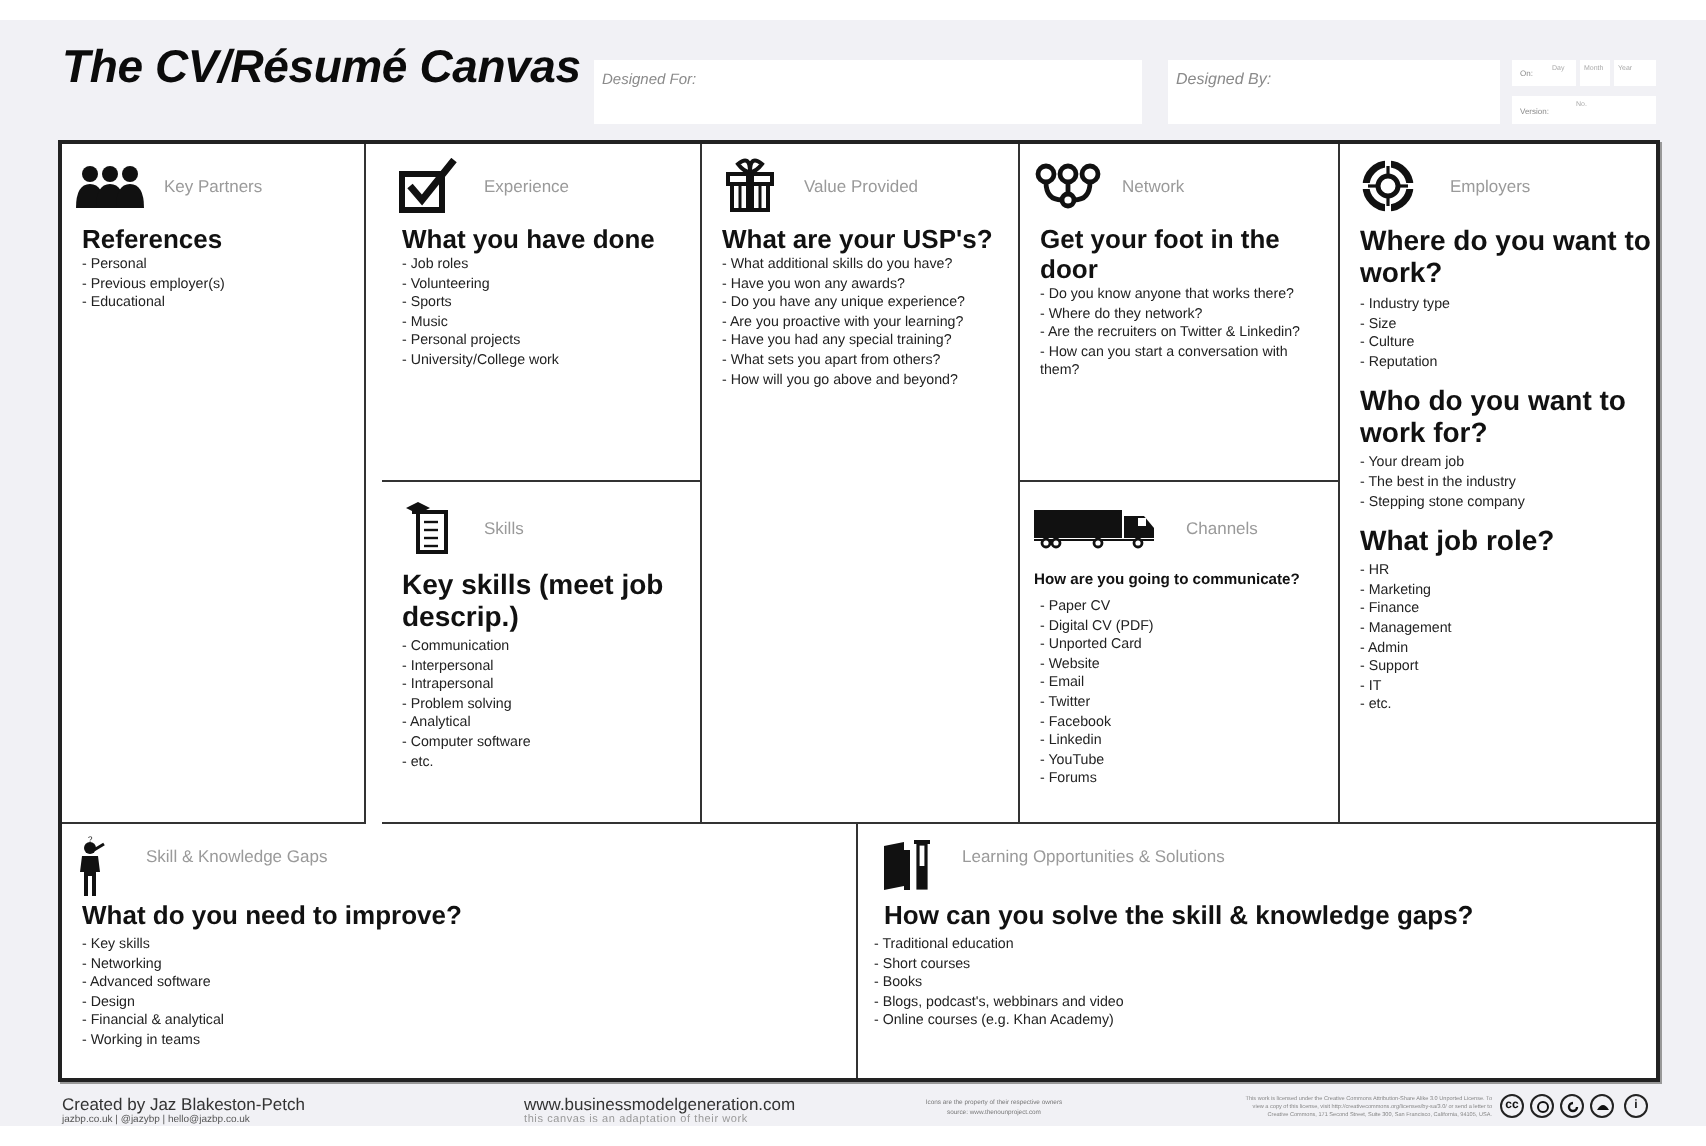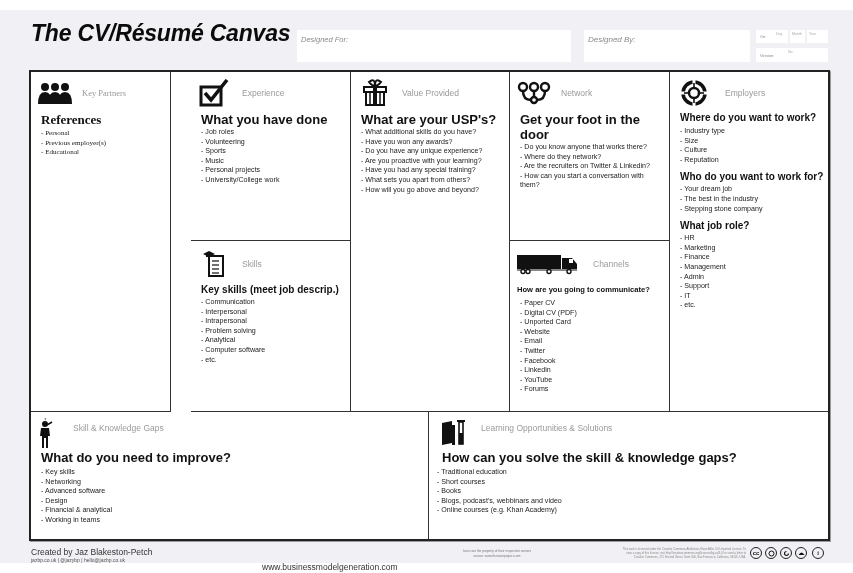--- a/index.html
+++ b/index.html
@@ -9,29 +9,29 @@
   .title { position: absolute; left: 31px; top: 20px; font-size: 23px; font-weight: bold; font-style: italic; letter-spacing: -0.2px; color: #0b0b0b; }
   .field { position: absolute; background: #fff; }
   .field .lbl { position: absolute; left: 4px; top: 5px; font-size: 7.5px; font-style: italic; color: #8a8a8a; }
   .field .mini { position: absolute; top: 2px; font-size: 3.5px; color: #aaa; }
   .grid { position: absolute; left: 29px; top: 70px; width: 801px; height: 471px; border: 2px solid #222; background: #fff; box-shadow: 1px 1px 0 #999; }
   .cell { position: absolute; border-color: #333; border-style: solid; border-width: 0; background: #fff; }
   .hdr { display: flex; align-items: center; height: 30px; margin: 6px 0 0 7px; }
   .hdr .ic { width: 34px; height: 28px; display: flex; align-items: center; justify-content: center; }
   .hdr .name { font-size: 8.5px; color: #9a9a9a; margin-left: 10px; }
   .q { font-size: 13px; font-weight: bold; margin: 4px 0 1px 10px; color: #111; }
-  .q.big { font-size: 10px; }
+  .q.big { font-size: 14px; }
   ul { list-style: none; margin-left: 10px; }
   li { font-size: 7.1px; line-height: 9.6px; color: #222; }
   li::before { content: "- "; }
   .footer-l { position: absolute; left: 31px; top: 547px; }
   .footer-l .a { font-size: 8.5px; color: #333; }
   .footer-l .b { font-size: 5px; color: #555; }
   .footer-c { position: absolute; left: 262px; top: 547px; }
-  .footer-c .a { font-size: 8.5px; color: #333; margin-top: 15px; }
+  .footer-c .a { font-size: 8.5px; color: #333; }
   .footer-c .b { font-size: 5.5px; color: #999; letter-spacing: 0.3px; }
   .footer-s { position: absolute; left: 442px; top: 549px; width: 110px; text-align: center; font-size: 3.2px; color: #777; line-height: 4.5px; }
   .footer-lic { position: absolute; left: 618px; top: 548px; width: 128px; text-align: right; font-size: 2.8px; color: #888; line-height: 3.8px; }
   .cc { position: absolute; top: 547px; width: 12px; height: 12px; border: 1.5px solid #222; border-radius: 50%; font-size: 6px; font-weight: bold; display: flex; align-items: center; justify-content: center; }
 </style>
 </head>
 <body>
 
 <div class="sheet"></div>
 
@@ -53,21 +53,21 @@
 <div class="field" style="left:807px;top:30px;width:21px;height:13px;">
   <span class="mini" style="left:2px;">Year</span>
 </div>
 <div class="field" style="left:756px;top:48px;width:72px;height:14px;">
   <span class="lbl" style="font-size:4px;font-style:normal;top:5px;">Version:</span>
   <span class="mini" style="left:32px;">No.</span>
 </div>
 
 <div class="grid">
 
-  <div class="cell" style="left:0;top:0;width:140px;height:340px;border-right-width:1.5px;border-bottom-width:1.5px;font-family:Liberation Serif, serif;">
+  <div class="cell" style="left:0;top:0;width:152px;height:340px;border-right-width:1.5px;border-bottom-width:1.5px;">
     <div class="hdr">
       <span class="ic">
         <svg width="34" height="22" viewBox="0 0 34 22">
             <g fill="#111">
               <circle cx="7" cy="5" r="4"></circle>
               <path d="M0 22 Q0 10 7 10 Q14 10 14 22Z"></path>
               <circle cx="17" cy="5" r="4"></circle>
               <path d="M10 22 Q10 10 17 10 Q24 10 24 22Z"></path>
               <circle cx="27" cy="5" r="4"></circle>
               <path d="M20 22 Q20 10 27 10 Q34 10 34 22Z"></path>

